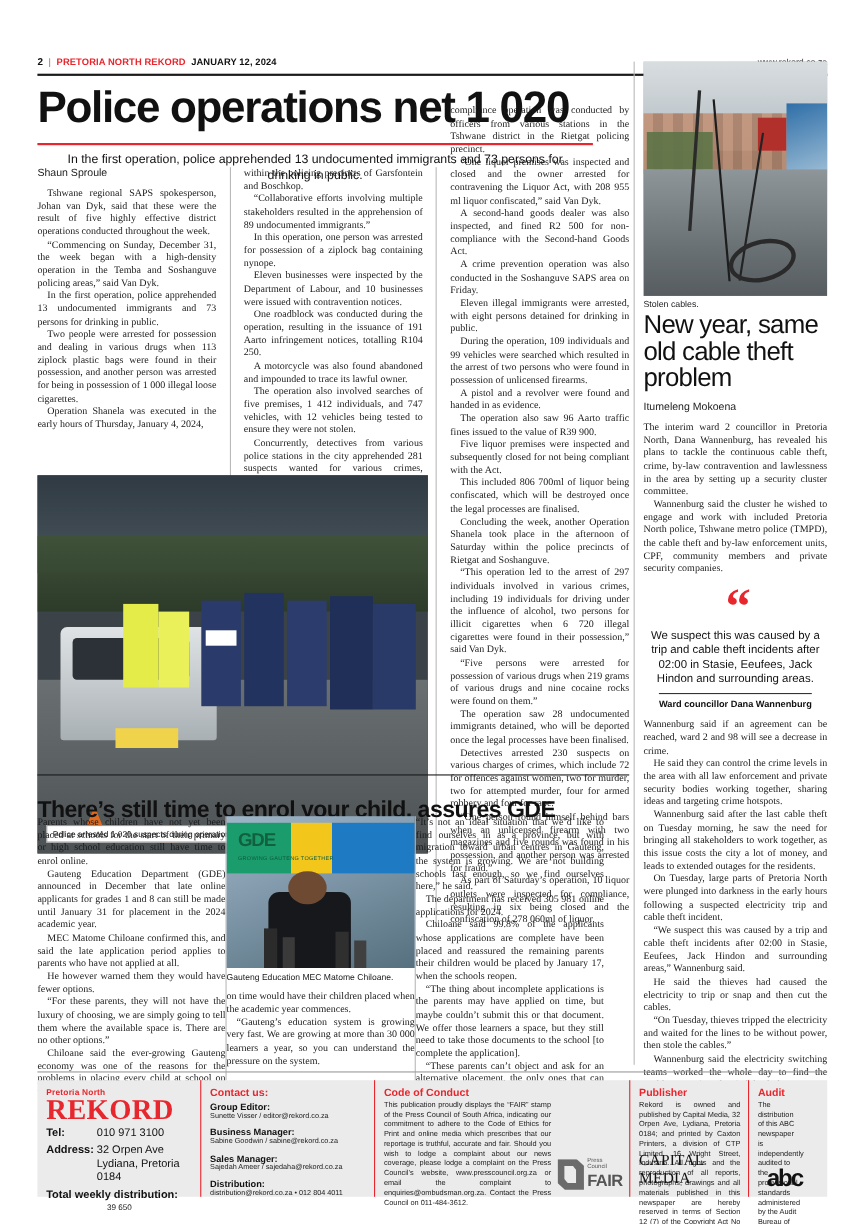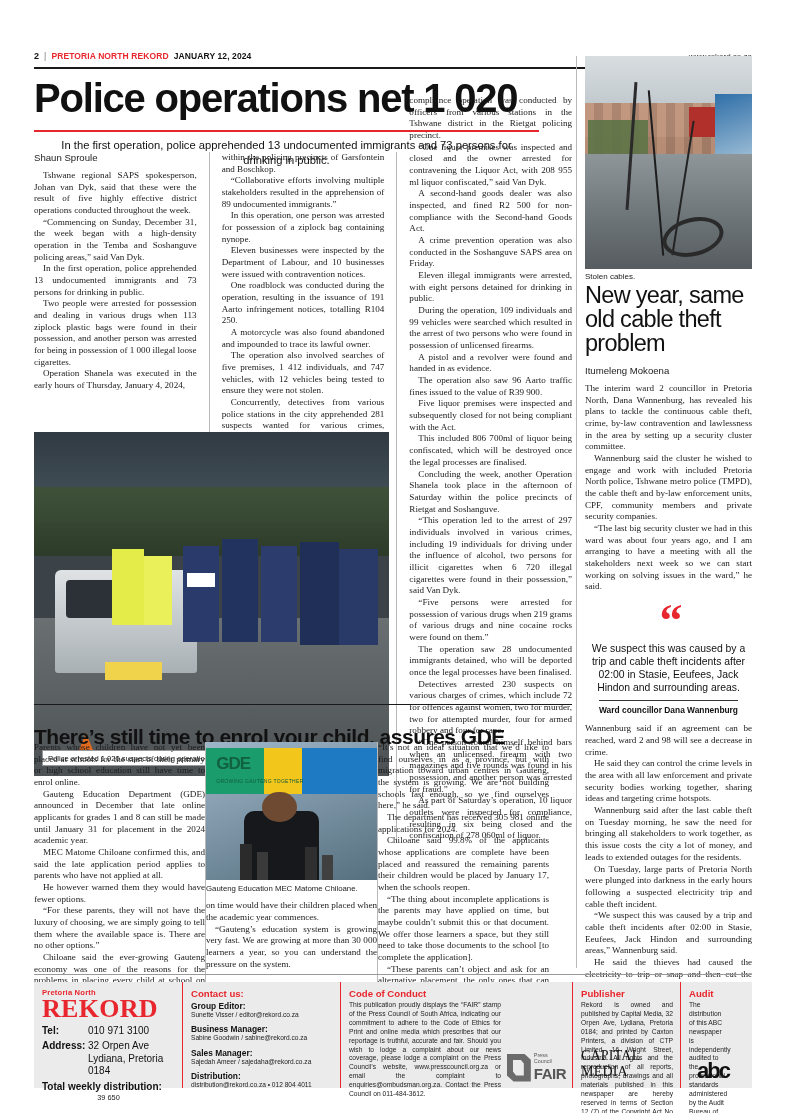--- a/index.html
+++ b/index.html
@@ -526,21 +526,20 @@
     <div class="pp-cone"></div>
     <div class="pp-cone2"></div>
     <div class="pp-caption-box">Police arrested 1 020 suspects during operations in the first week of 2024.</div>
   </div>
 
   <div class="rail body-col">
     <h2 class="rail-head">New year, same old cable theft problem</h2>
     <div class="byline">Itumeleng Mokoena</div>
     <p class="noindent">The interim ward 2 councillor in Pretoria North, Dana Wannenburg, has revealed his plans to tackle the continuous cable theft, crime, by-law contravention and lawlessness in the area by setting up a security cluster committee.</p>
     <p>Wannenburg said the cluster he wished to engage and work with included Pretoria North police, Tshwane metro police (TMPD), the cable theft and by-law enforcement units, CPF, community members and private security companies.</p>
-    <p>“The last big security cluster we had in this ward was about four years ago, and I am arranging to have a meeting with all the stakeholders next week so we can start working on solving issues in the ward,” he said.</p>
 
     <div class="pullquote">
       <span class="pq-mark">“</span>
       <div class="pq-text">We suspect this was caused by a trip and cable theft incidents after 02:00 in Stasie, Eeufees, Jack Hindon and surrounding areas.</div>
       <div class="pq-rule"></div>
       <div class="pq-attr">Ward councillor Dana Wannenburg</div>
     </div>
 
     <p class="noindent">Wannenburg said if an agreement can be reached, ward 2 and 98 will see a decrease in crime.</p>
     <p>He said they can control the crime levels in the area with all law enforcement and private security bodies working together, sharing ideas and targeting crime hotspots.</p>

